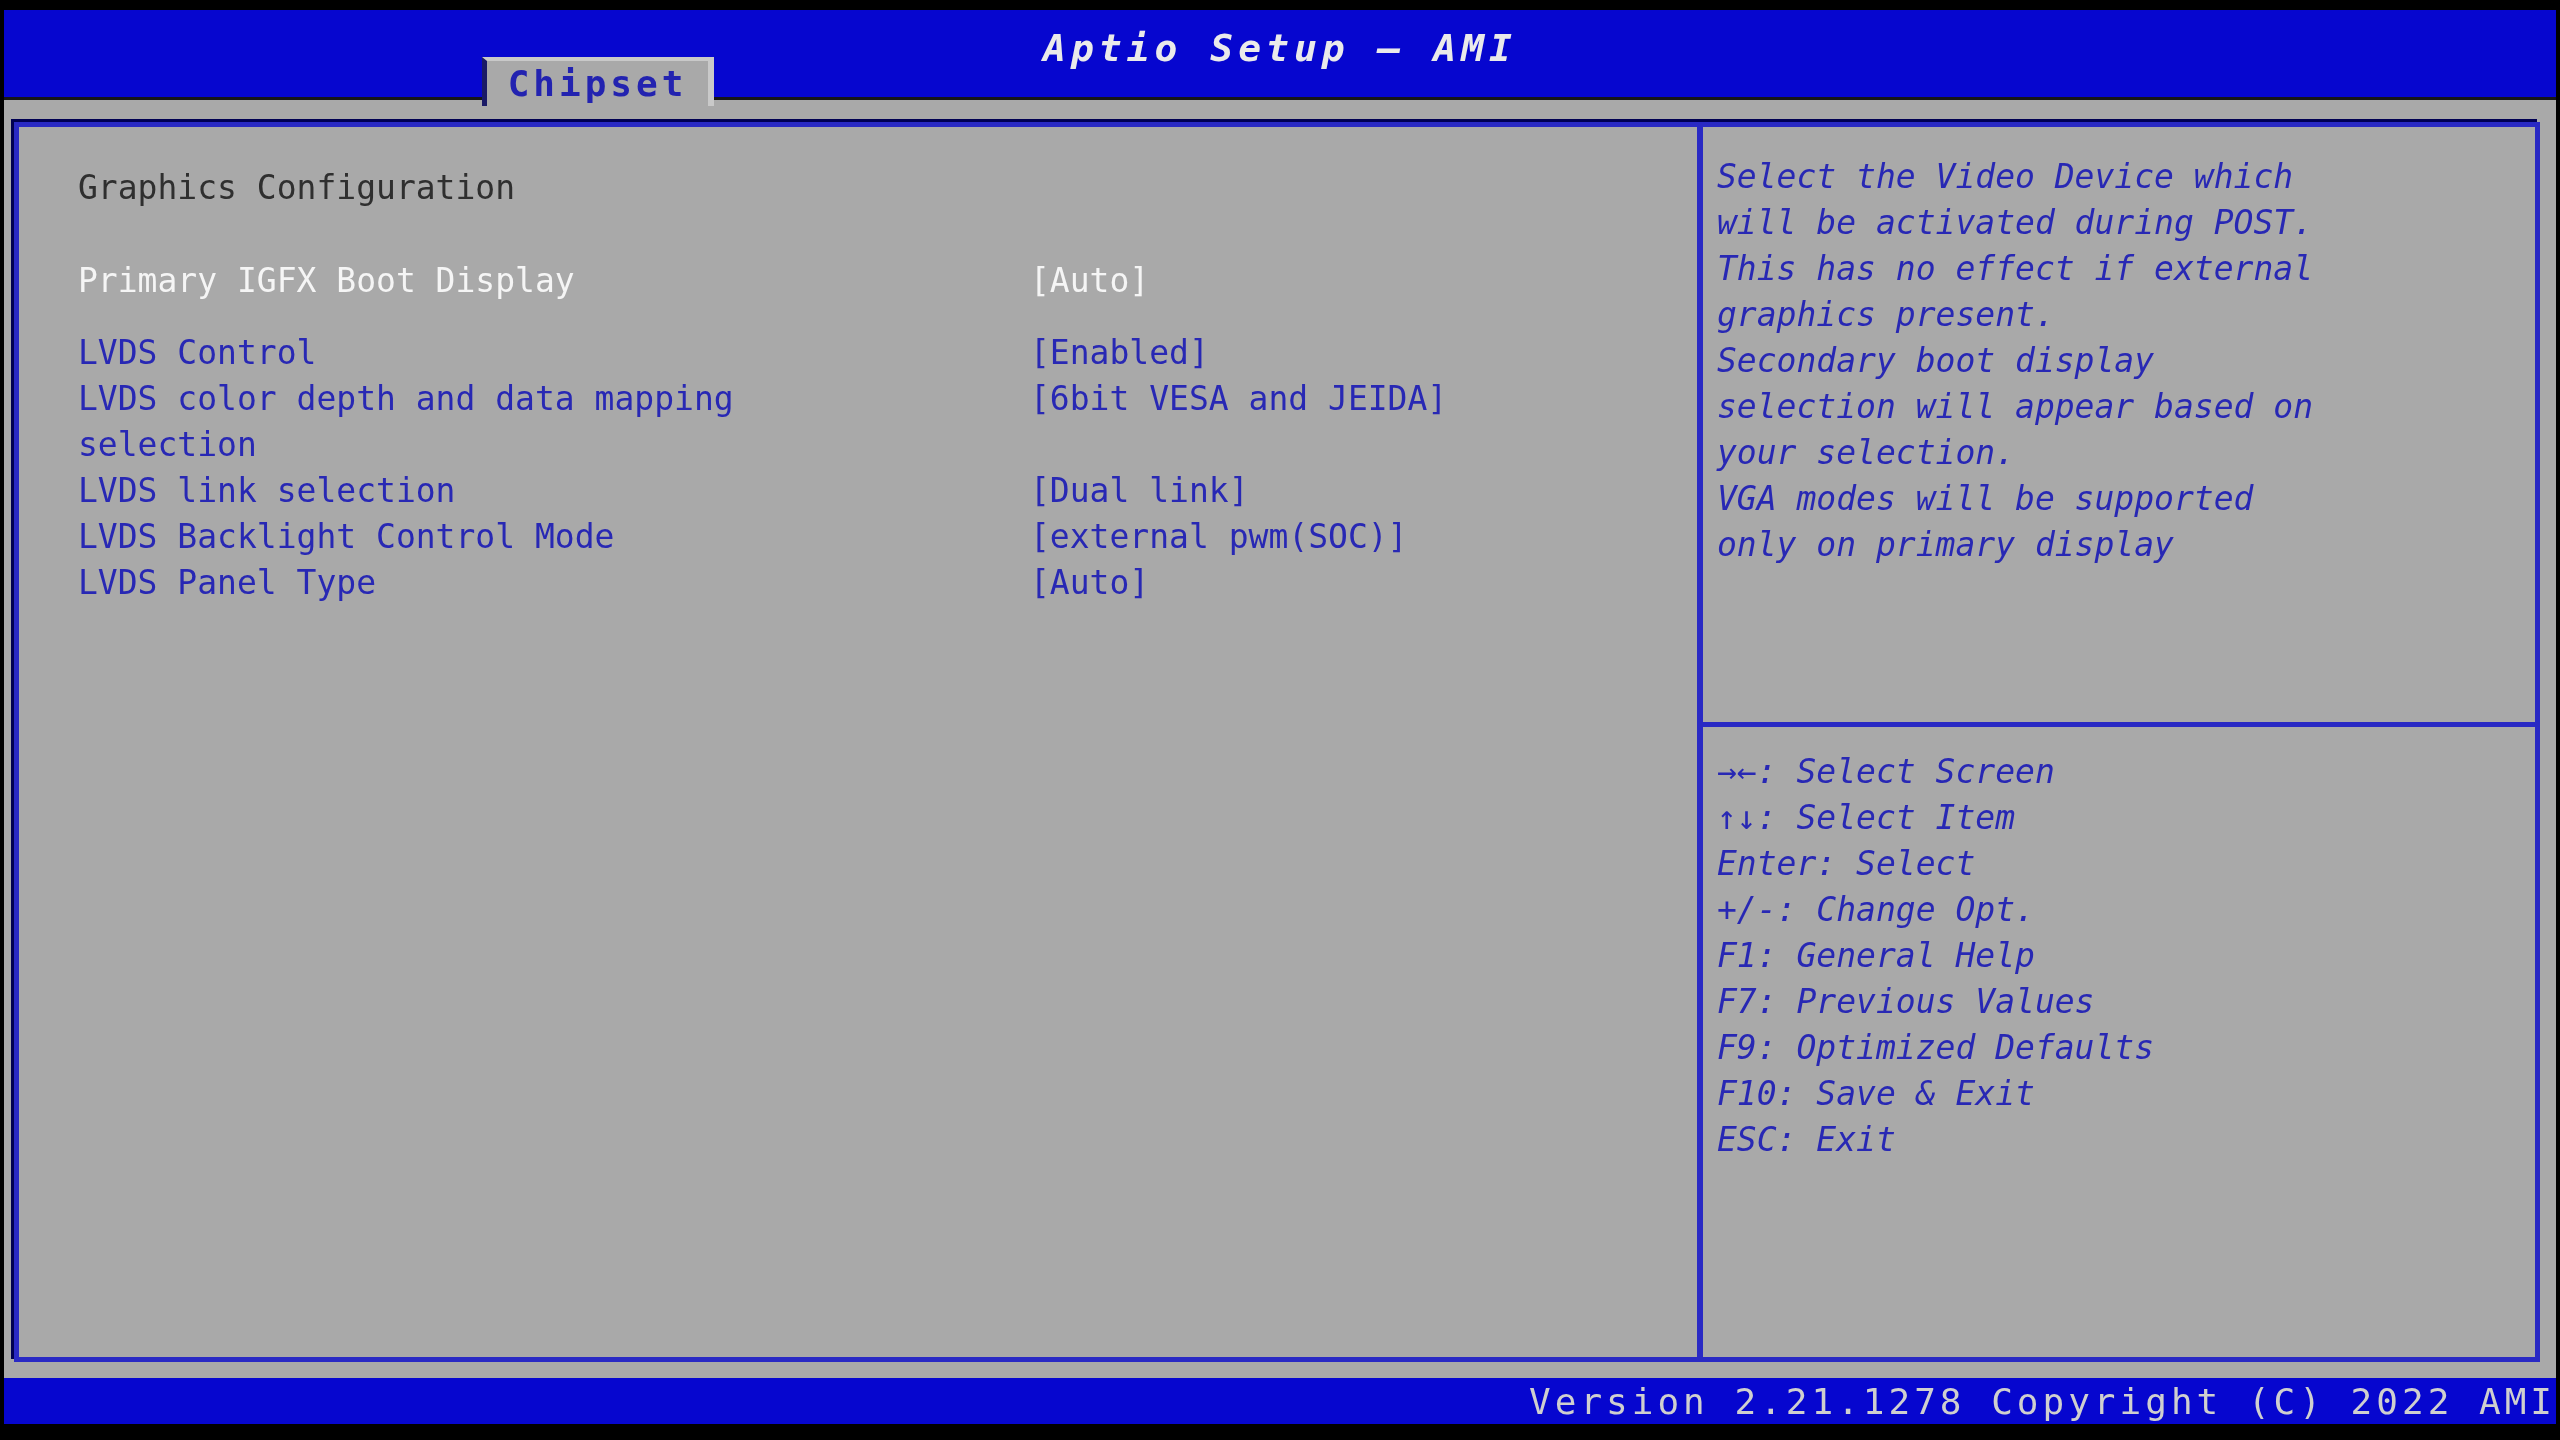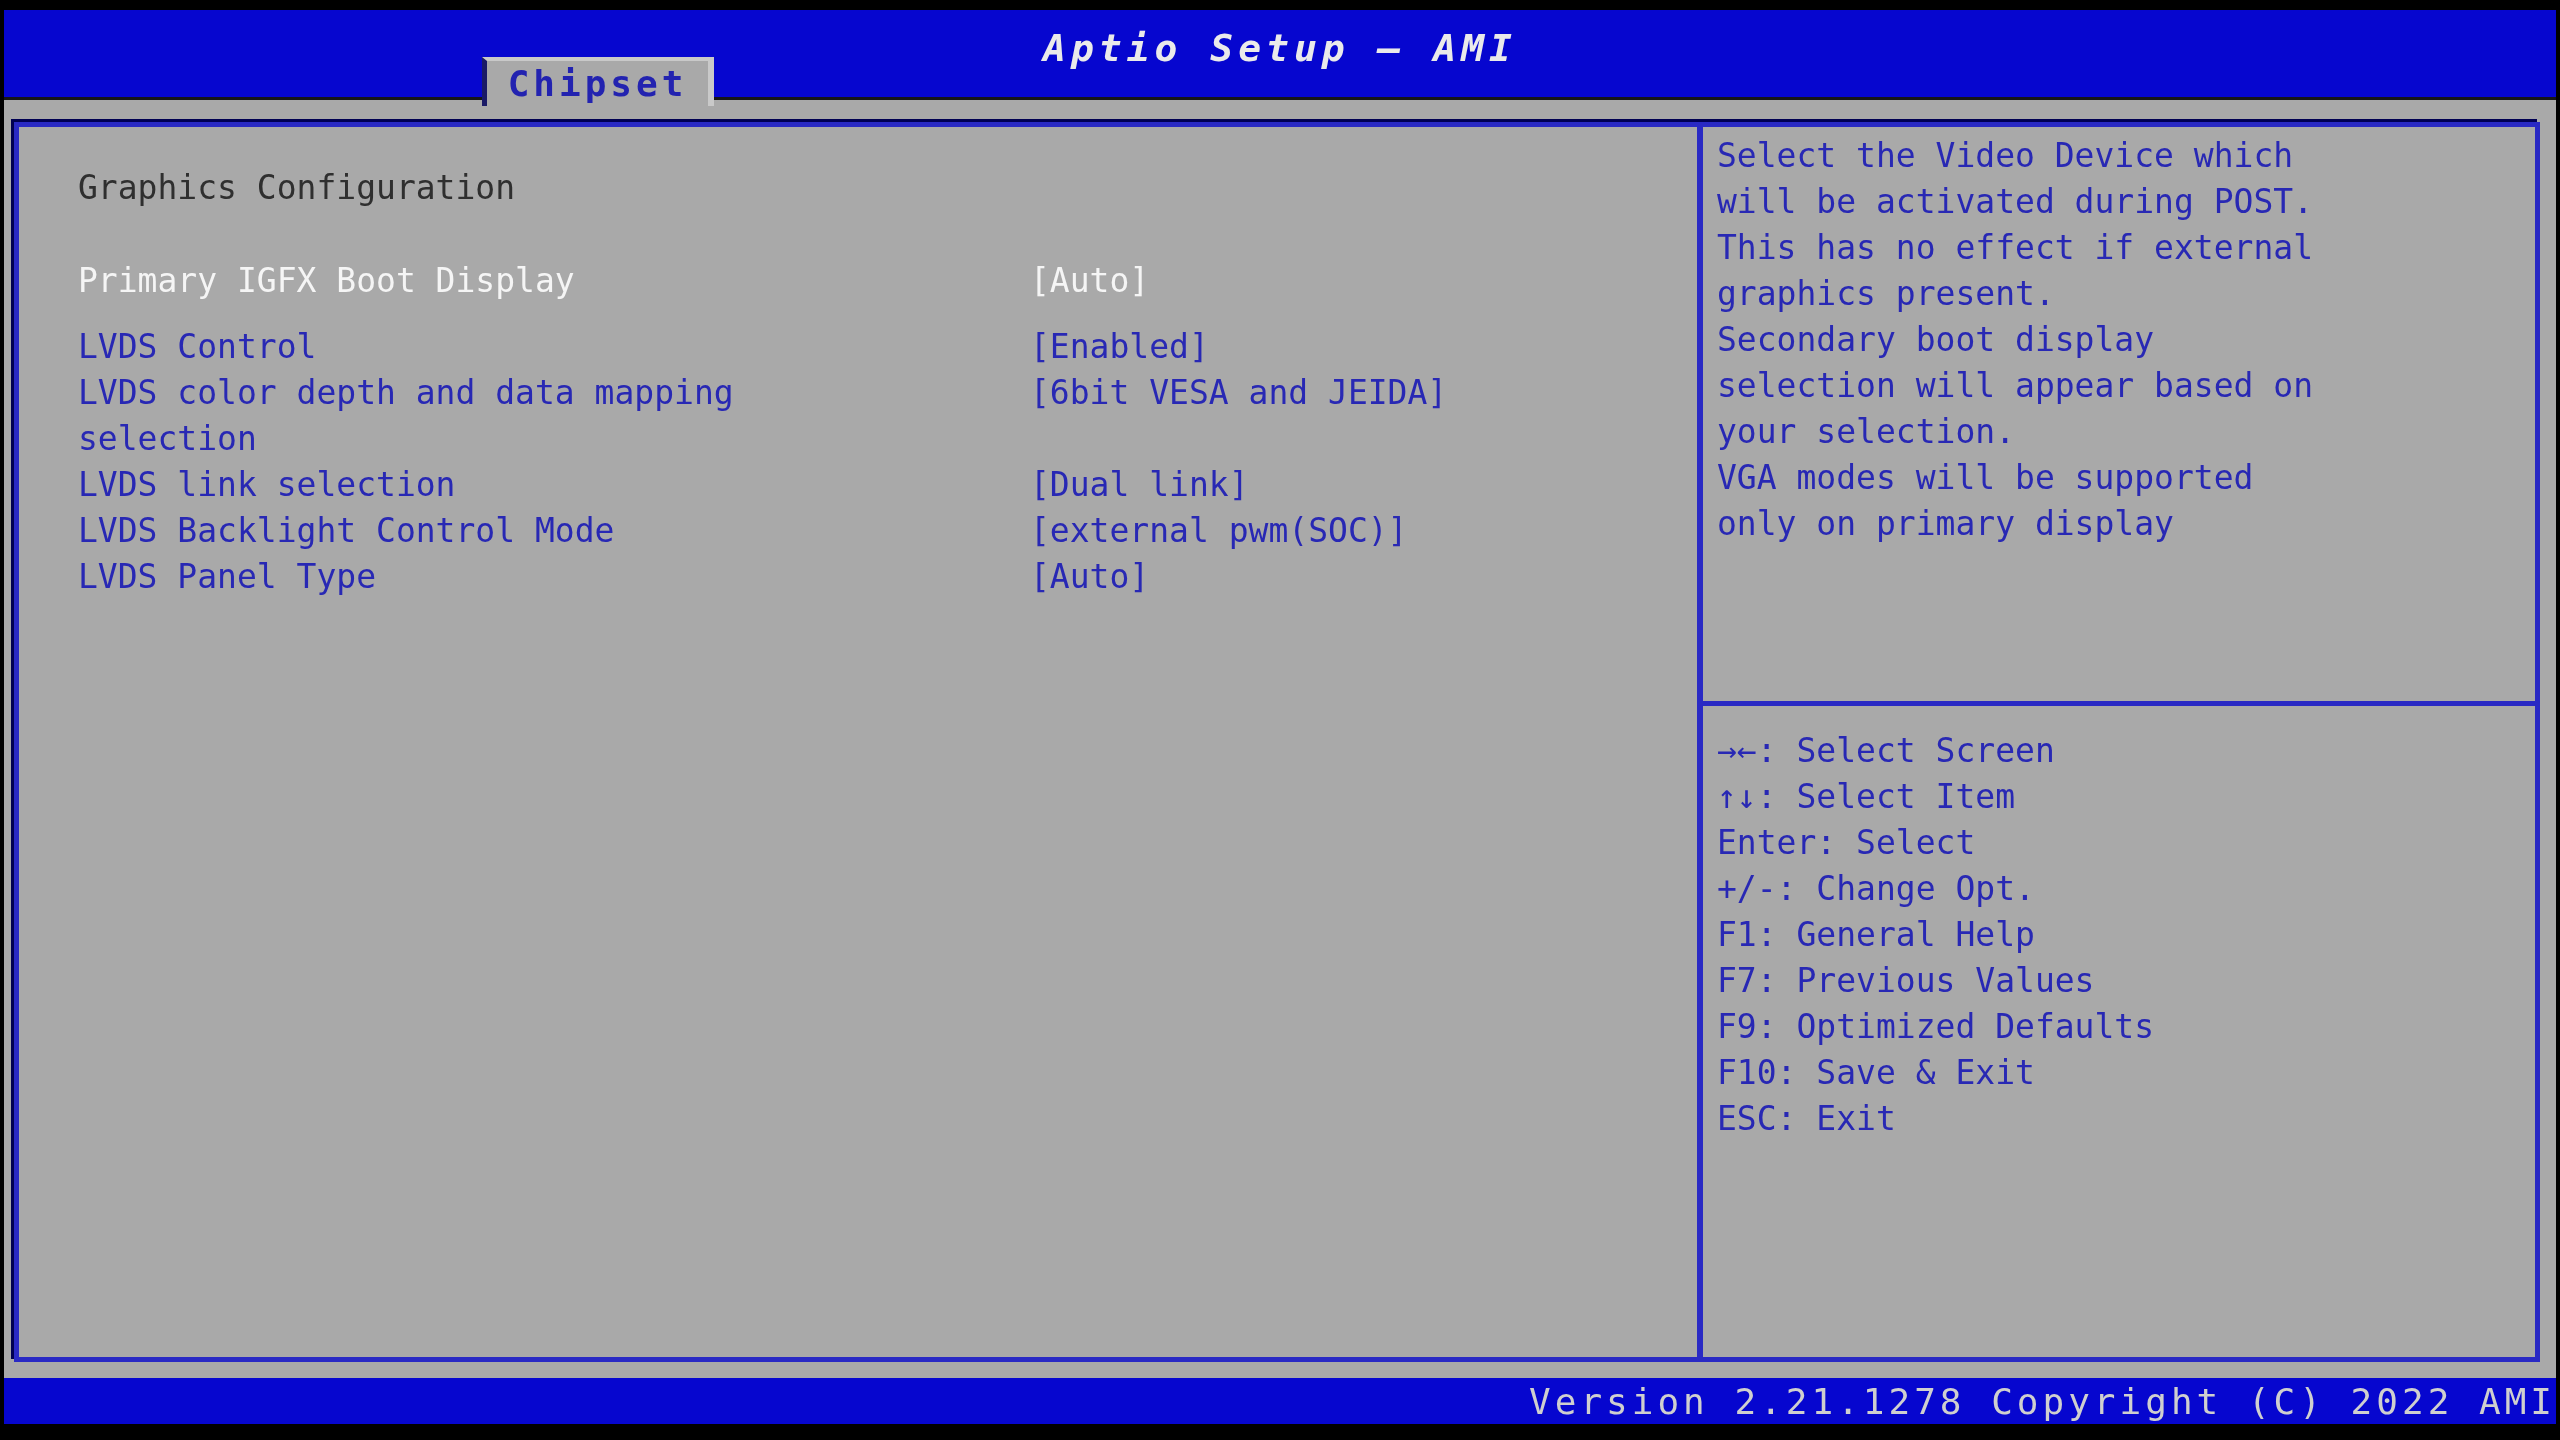--- a/index.html
+++ b/index.html
@@ -36,28 +36,28 @@
     box-shadow:-3px -3px 0 #000052;
     display:grid; grid-template-columns:1fr 838px;
   }
 
   
   .options-panel { padding:38px 20px 0 59px; color:#2828b4; font-size:33px; line-height:46px; }
   .section-heading { color:#2f2f2f; }
   .menu-rows { margin-top:47px; }
   .menu-row { display:grid; grid-template-columns:952px auto; }
   .menu-row .label { max-width:700px; }
-  .menu-row--spaced { margin-top:20px; }
+  .menu-row--spaced { margin-top:26px; }
   .menu-row.selected { color:#f5f5f5; }
 
   
   .help-panel {
     border-left:6px solid #2929c4;
-    padding:6px 10px 0 14px;
-    color:#2828b4; font-size:33px; line-height:46px;
+    padding:27px 10px 0 14px;
+    color:#2828b4; font-size:33px; line-height:46px;font-style:italic;
   }
   .help-text { white-space:pre-line; min-height:414px; }
   .legend-divider { border:none; border-top:5px solid #2929c4; margin:154px -10px 22px -14px; }
   .hotkey-row { white-space:pre; }
 
   
   .version-bar {
     position:absolute; left:0; right:0; bottom:0; height:46px;
     background:#0606cf; display:flex; align-items:center; justify-content:flex-end;
   }

